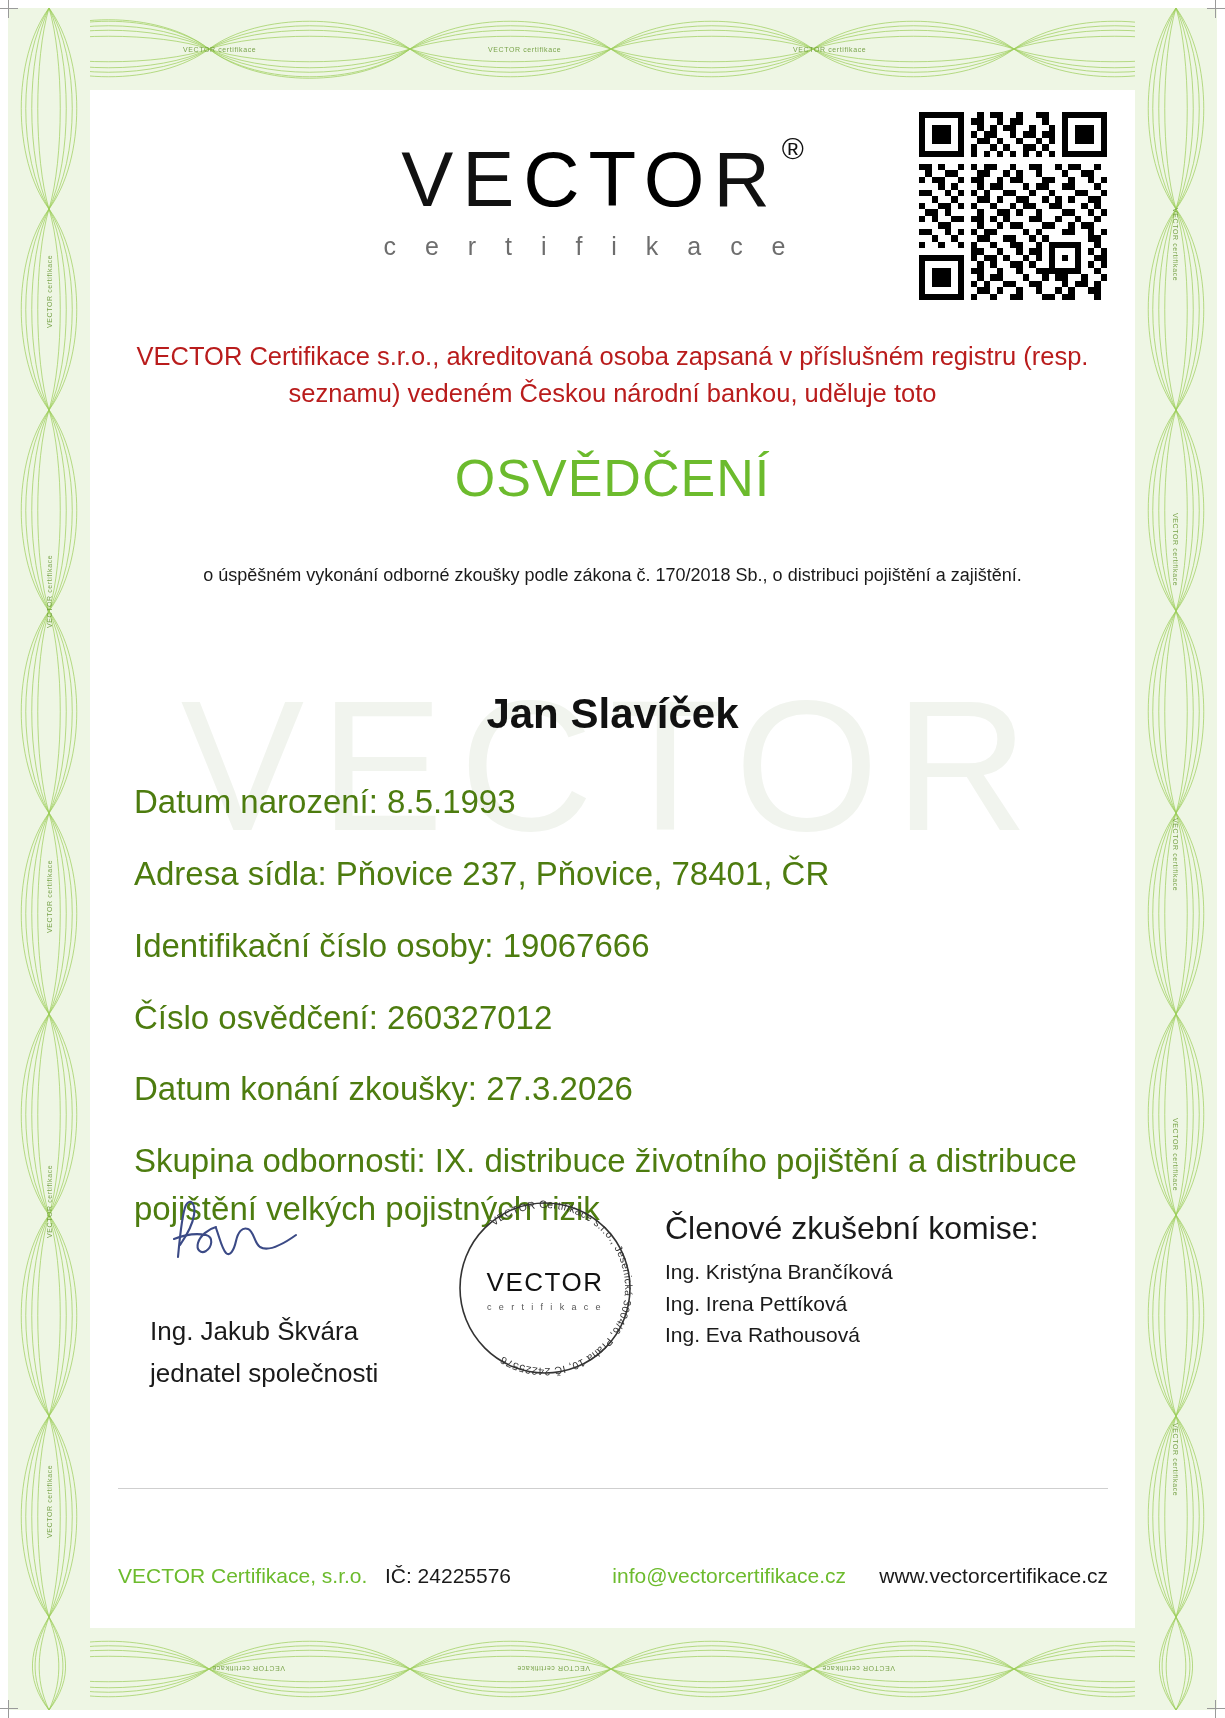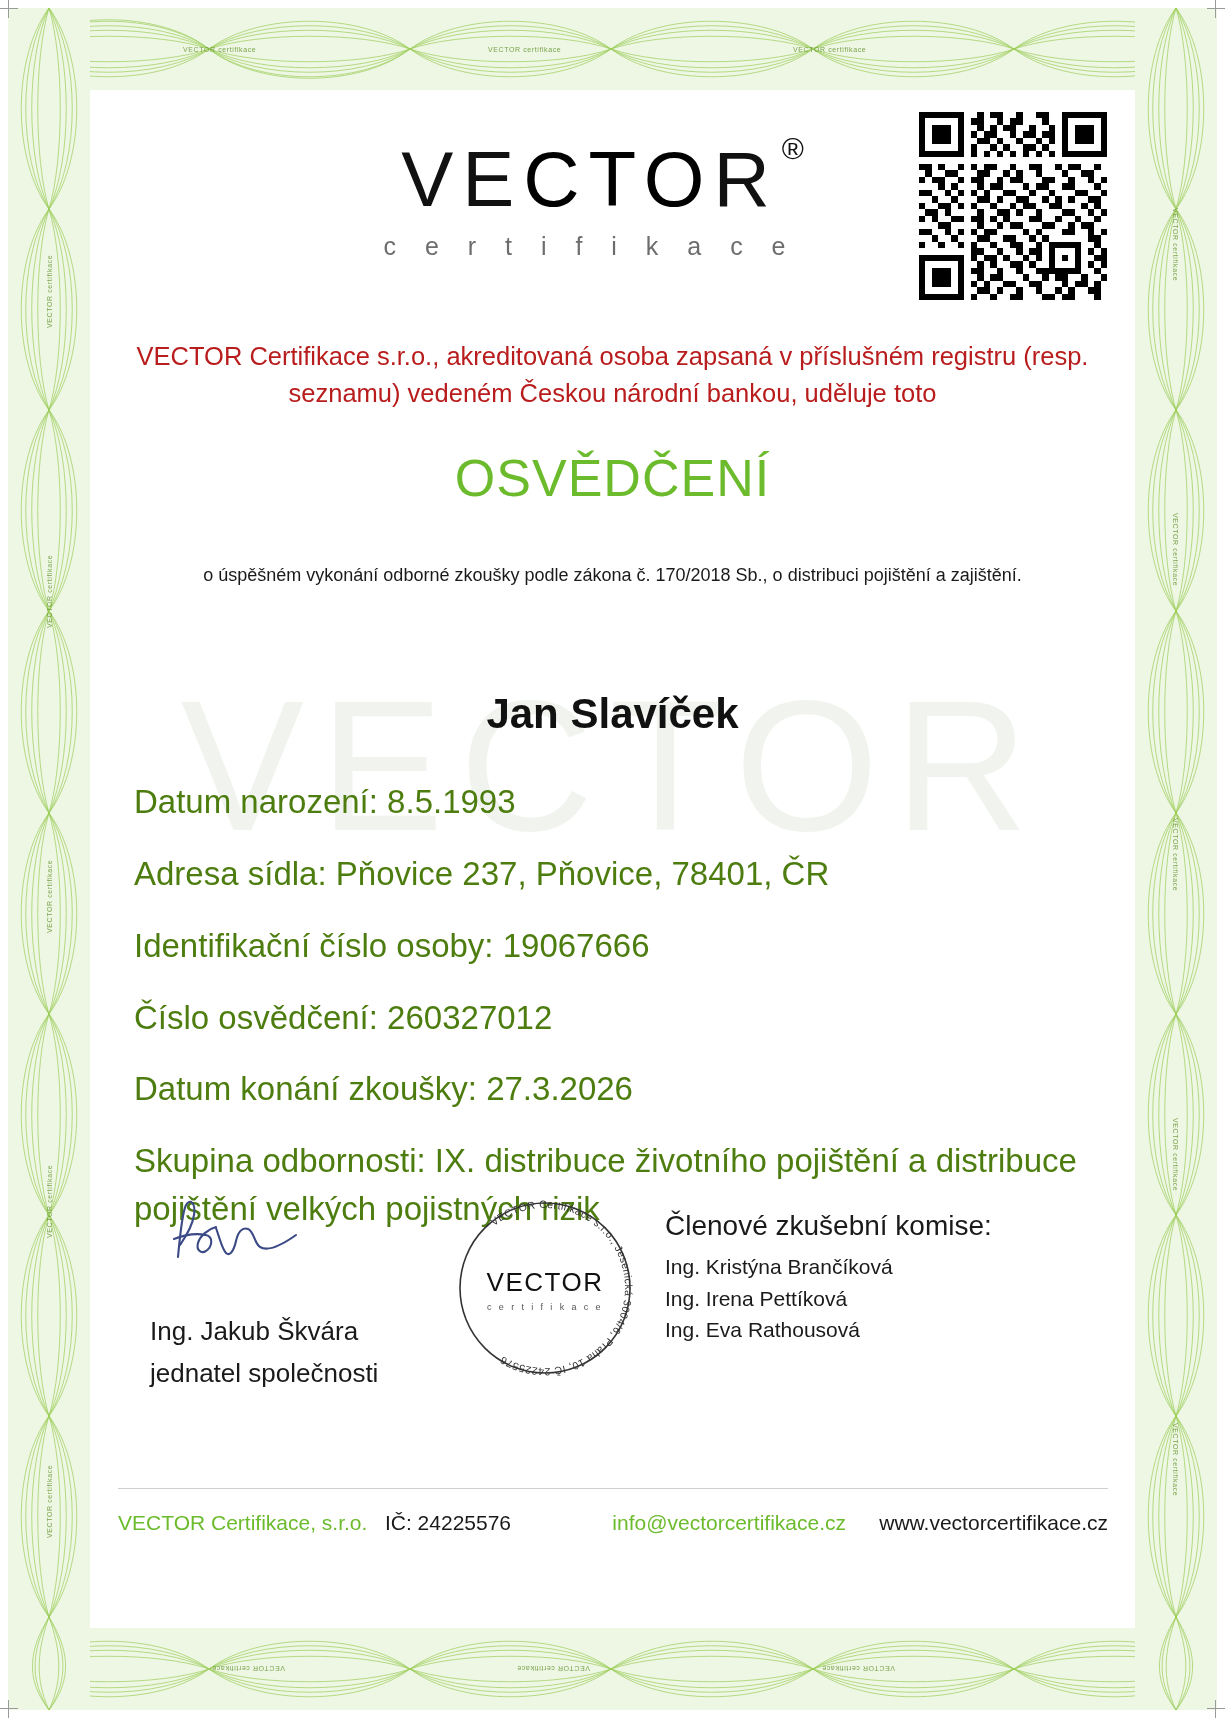--- a/index.html
+++ b/index.html
@@ -215,21 +215,21 @@
     height: 200px;
   }
 
   .commission {
     position: absolute;
     left: 575px;
     top: 1120px;
     width: 440px;
   }
   .commission-title {
-    font-size: 28px;
+    font-size: 32px;
     color: #1a1a1a;
     margin-bottom: 9px;
   }
   .commission-item {
     font-size: 21px;
     color: #1a1a1a;
     line-height: 1.5;
   }
 
   
@@ -237,21 +237,21 @@
     position: absolute;
     left: 28px;
     top: 1398px;
     width: 990px;
     height: 1px;
     background: #cfcfcf;
   }
   .footer {
     position: absolute;
     left: 28px;
-    top: 1421px;
+    top: 1474px;
     width: 990px;
     display: flex;
     align-items: center;
     font-size: 21px;
   }
   .footer .f1 { color: #6cbb2d; width: 270px; }
   .footer .f2 { color: #1a1a1a; width: 230px; }
   .footer .f3 { color: #6cbb2d; width: 270px; }
   .footer .f4 { color: #1a1a1a; flex: 1; text-align: right; }
 </style>

